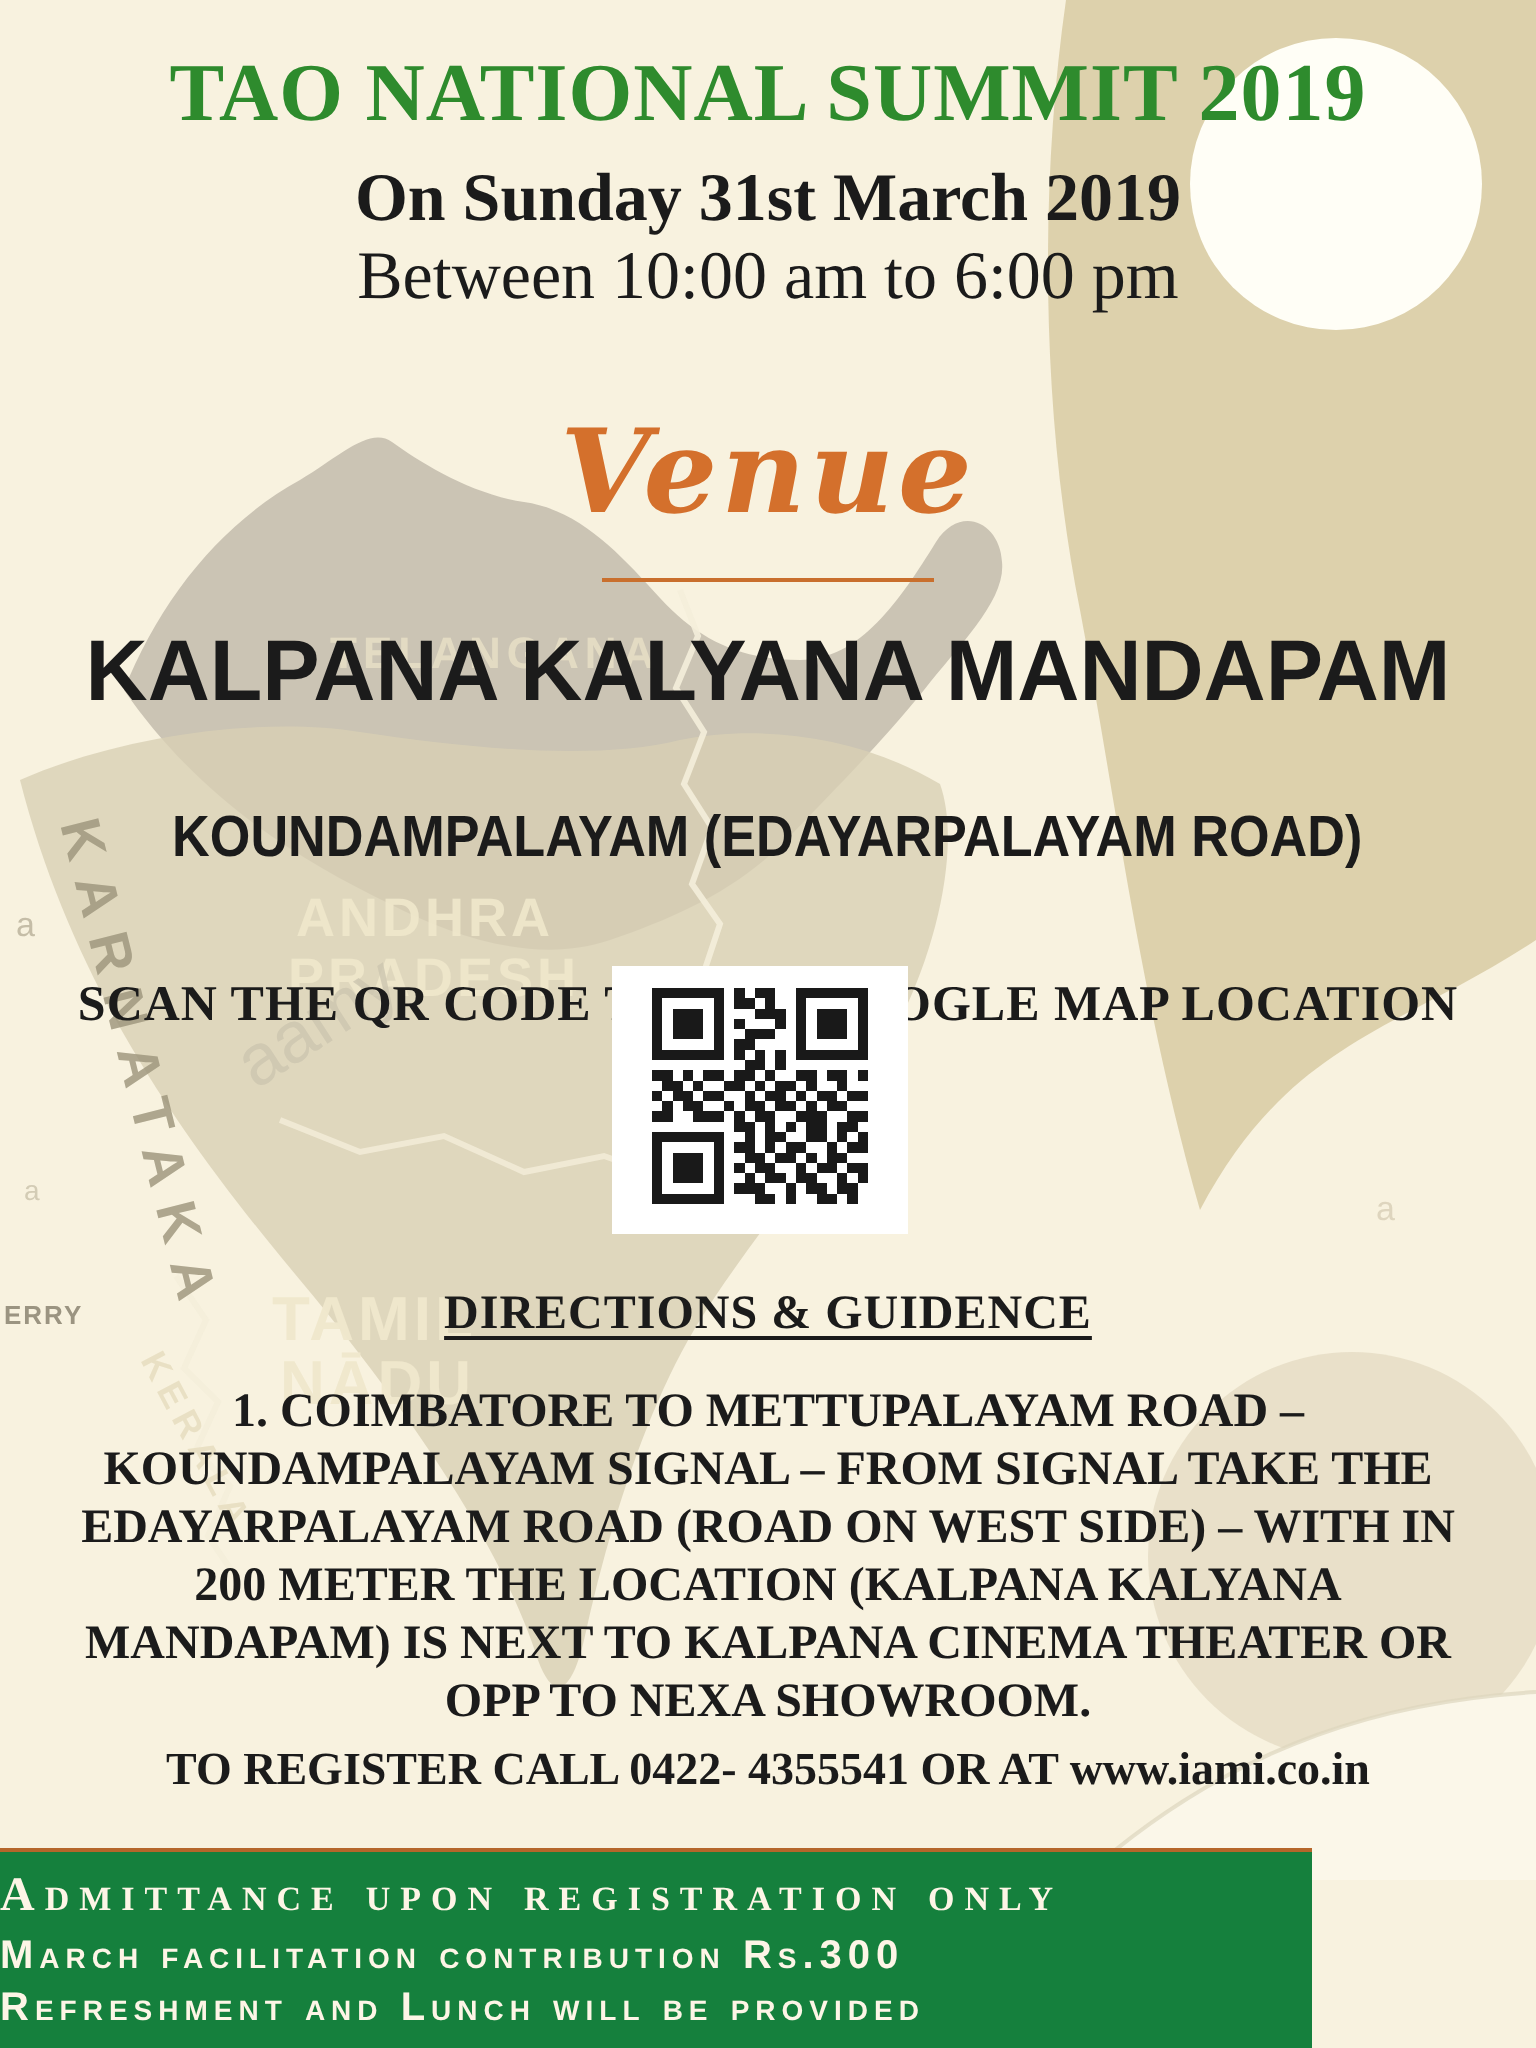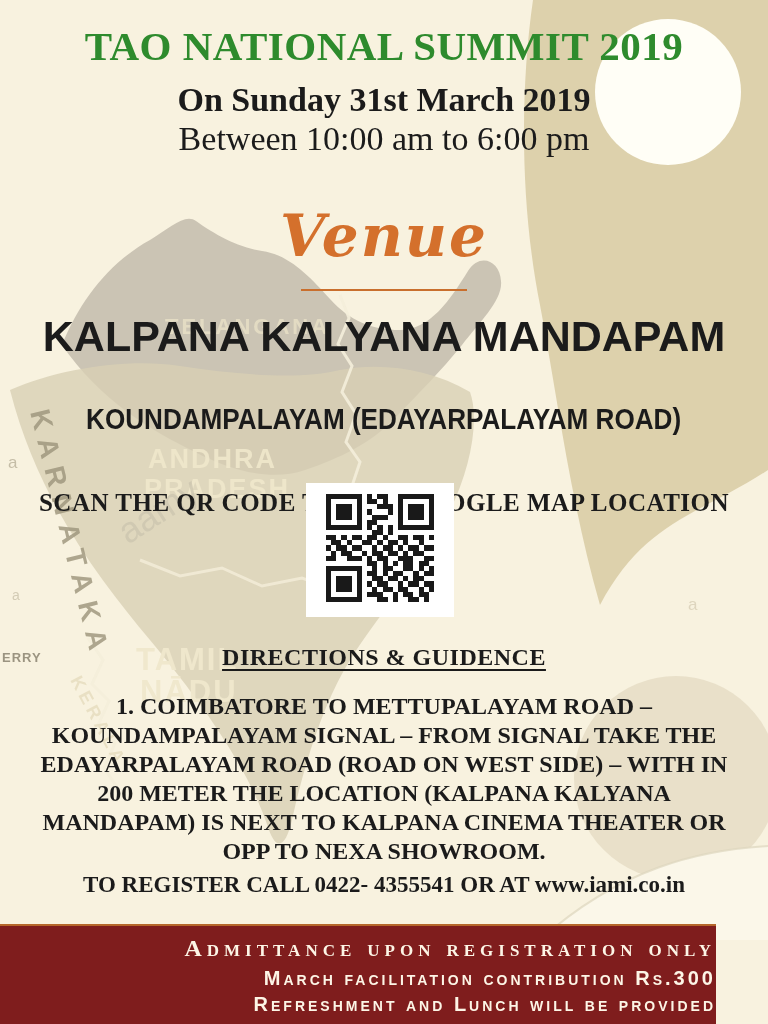--- a/index.html
+++ b/index.html
@@ -23,23 +23,23 @@
   .venue-addr span{display:inline-block;transform:scaleX(.9);transform-origin:center;}
   .venue-dist{top:399px;font-size:27px;font-weight:bold;}
   .scan-line{top:452px;font-size:25px;font-weight:bold;letter-spacing:.5px;margin-top:37px;}
   .qr-box{position:absolute;left:306px;top:483px;width:148px;height:134px;background:#ffffff;
           display:flex;align-items:center;justify-content:center;}
   .dir-head{top:644px;font-size:24px;font-weight:bold;letter-spacing:.5px;}
   .dir-head span{text-decoration:underline;text-underline-offset:4px;}
   .dir-body{top:692px;left:34px;width:700px;font-size:24px;font-weight:bold;line-height:29px;}
   .register{top:872px;font-size:23px;font-weight:bold;}
   .band{
-    position:absolute;left:0;top:924px;width:716px;height:100px;
-    background:#7f1d1d;border-top:2px solid #b5662a;box-sizing:border-box;
-    color:#fdf5e6;text-align:right;
+    position:absolute;left:0;top:924px;width:656px;height:100px;
+    background:#15803d;border-top:2px solid #b5662a;box-sizing:border-box;
+    color:#fdf5e6;text-align:left;
   }
   .band-l1{margin-top:9px;font-size:24px;font-weight:bold;font-variant:small-caps;
            letter-spacing:5px;font-family:"Liberation Serif",serif;}
   .band-l2{margin-top:5px;font-size:20px;font-weight:bold;font-variant:small-caps;
            letter-spacing:3px;font-family:"Liberation Sans",sans-serif;}
   .band-l3{margin-top:3px;font-size:20px;font-weight:bold;font-variant:small-caps;
            letter-spacing:3px;font-family:"Liberation Sans",sans-serif;}
   .maplabel{font-family:"Liberation Sans",sans-serif;font-weight:bold;}
 </style>
 </head>

